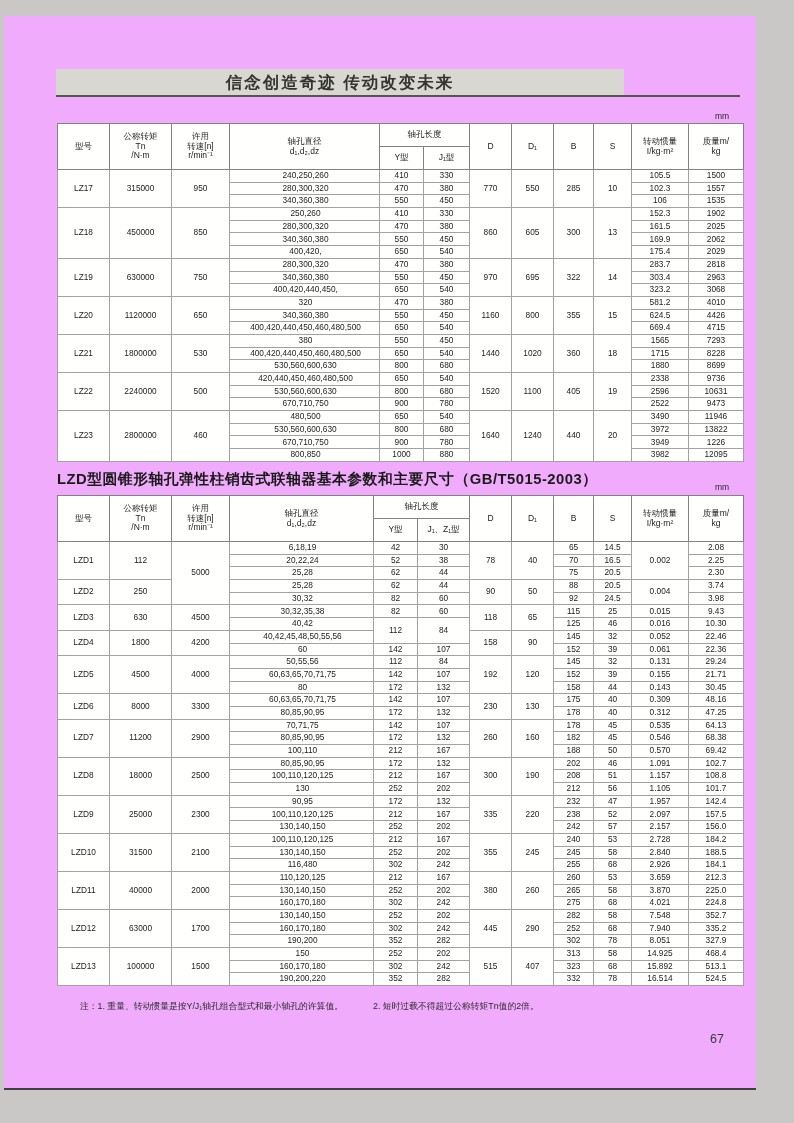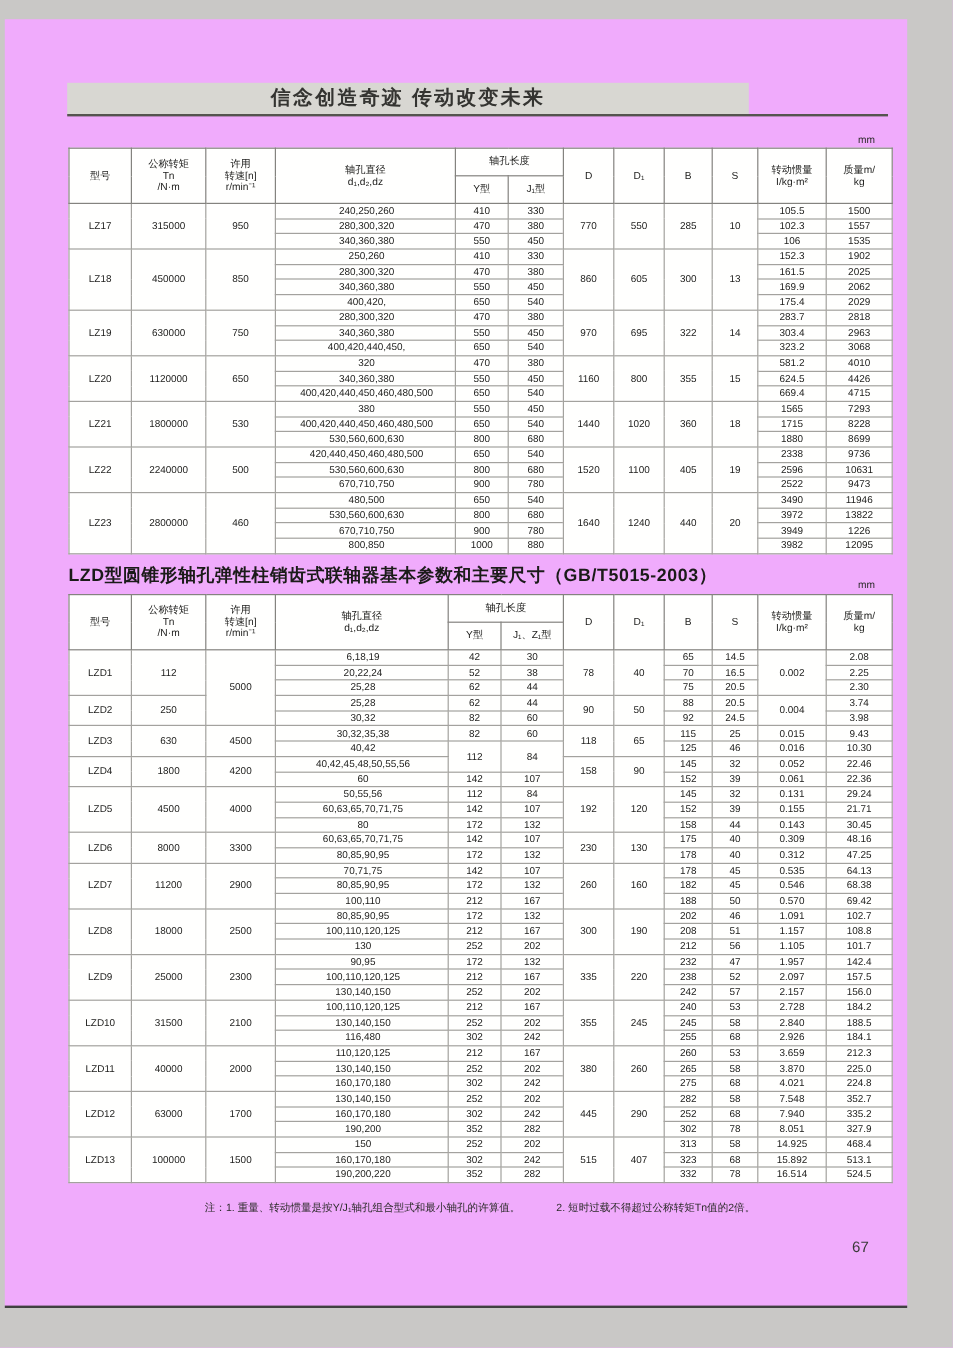--- a/index.html
+++ b/index.html
@@ -58,21 +58,21 @@
   
   .sec-title {
     position:absolute; left:53px; top:454px; width:686px;
     text-align:left;
     font-size:14.8px; font-weight:bold; color:#1b1b19;
     letter-spacing:0.5px;
   }
   
   .note {
     position:absolute; left:76px; top:985px; width:640px;
-    font-size:8.8px; color:#2b2b29;text-align:center;
+    font-size:8.8px; color:#2b2b29;
   }
   .note .note2 { margin-left:30px; }
   .pagenum {
     position:absolute; right:32px; top:1016px;
     font-size:12.5px; color:#3a3a38;margin-left:40px;
   }
 </style>
 </head>
 <body>
 

